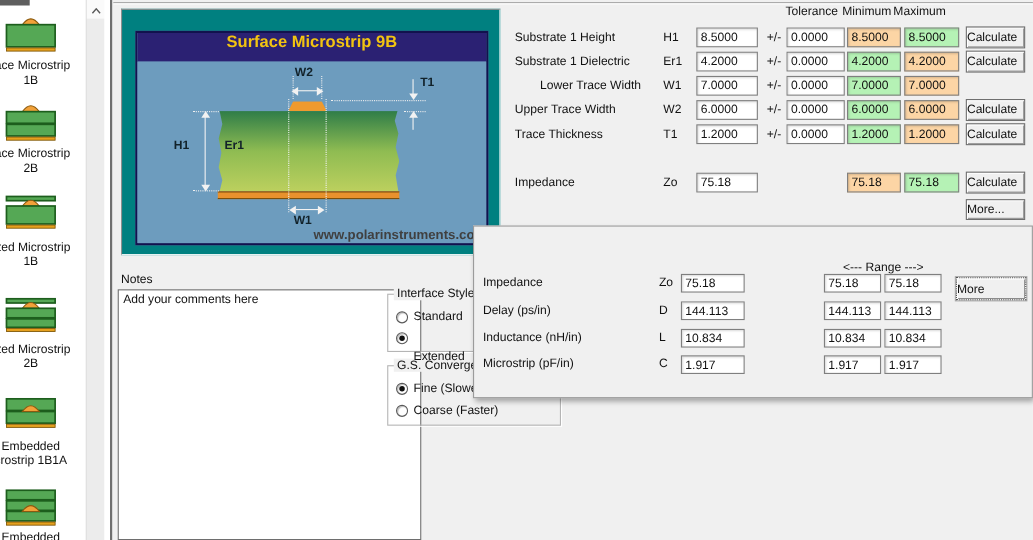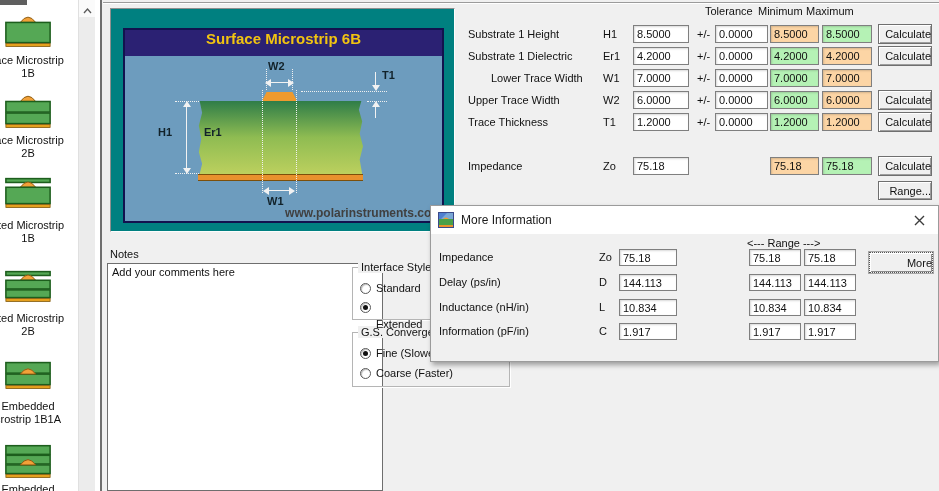--- a/index.html
+++ b/index.html
@@ -1,27 +1,27 @@
 <!DOCTYPE html>
 <html><head>
 <meta charset="utf-8">
 <style>
   html,body{margin:0;padding:0;background:#fff;}
   #root{position:relative;width:939px;height:491px;overflow:hidden;background:#fff;
         font-family:"Liberation Sans",sans-serif;}
   .abs{position:absolute;}
   .t11{position:absolute;font:11px "Liberation Sans",sans-serif;color:#111;white-space:nowrap;}
-  .hdr{position:absolute;font:11px "Liberation Sans",sans-serif;color:#111;}
+  .hdr{position:absolute;font:11px "Liberation Sans",sans-serif;color:#111;text-align:center;}
   .fld{position:absolute;box-sizing:border-box;height:18px;background:#fff;border:1px solid #7f7f7f;
        box-shadow:inset 1px 1px 2px rgba(0,0,0,.15);font:11px "Liberation Sans",sans-serif;color:#111;
        text-align:left;padding:2px 3px 0 3px;white-space:nowrap;overflow:hidden;}
   input.fld{padding:0 3px;outline:none;}
   .btn{position:absolute;box-sizing:border-box;background:#f0f0f0;border:1px solid #6f6f6f;
        box-shadow:inset 1px 1px 0 #ffffff,inset -1px -1px 0 #9e9e9e;
-       font:11px "Liberation Sans",sans-serif;color:#111;text-align:right;padding:0;cursor:default;}
+       font:11px "Liberation Sans",sans-serif;color:#111;text-align:left;padding:0;cursor:default;}
   .btnfocus{border:1px dotted #555;box-shadow:inset 1px 1px 0 #ffffff,inset -1px -1px 0 #8c8c8c,0 0 0 1px #a8a8a8;}
   .gbox{position:absolute;box-sizing:border-box;border:1px solid #b5b5b5;box-shadow:inset 1px 1px 0 #fff,1px 1px 0 #fff;}
   .gbox>span{position:absolute;top:-7px;left:5px;background:#f0f0f0;padding:0 3px;
        font:11px "Liberation Sans",sans-serif;color:#111;white-space:nowrap;}
   .radio{position:absolute;width:11px;height:11px;border-radius:50%;background:#fff;border:1px solid #595959;
        box-shadow:inset 1px 1px 1px #bdbdbd;box-sizing:border-box;}
   .radio.on::after{content:"";position:absolute;left:2px;top:2px;width:5px;height:5px;border-radius:50%;background:#101010;}
   .rlabel{position:absolute;font:11px "Liberation Sans",sans-serif;color:#111;white-space:nowrap;}
   
   .teal{position:absolute;left:110px;top:8px;width:345px;height:224px;background:#008080;
@@ -153,21 +153,21 @@
         </span>
       </div>
     </div>
     <div class="cornerfrag"></div>
   </div>
   <div class="sepwhite"></div>
   <div class="sepdark"></div>
 
   <div class="teal">
     <div class="dimg">
-      <div class="dtitle">Surface Microstrip 6B</div>
+      <div class="dtitle">Surface Microstrip 9B</div>
       <div class="dbody">
         <div class="substrate"></div>
         <div class="ground"></div>
         <div class="trace"></div>
 
         <div class="dotv" style="left:137px;top:34px;height:103px"></div>
         <div class="dotv" style="left:171px;top:34px;height:103px"></div>
         <div class="dotv" style="left:141px;top:13px;height:21px"></div>
         <div class="dotv" style="left:167px;top:13px;height:21px"></div>
         <div class="doth" style="left:176px;top:35px;width:86px"></div>
@@ -210,58 +210,39 @@
   <textarea class="notes" style="">Add your comments here</textarea>
 
   <div class="gbox" style="left:352px;top:267px;width:158px;height:53px">
     <span>Interface Style</span>
   </div>
   <div class="gbox" style="left:352px;top:332px;width:158px;height:55px">
     <span>G.S. Convergence</span>
   </div>
 
   <div class="dialog" id="dlg">
-    <div class="dtbar">
-      <span class="abs" style="left:7px;top:6px">
-        <svg width="16" height="16" viewBox="0 0 16 16">
-          <rect x="0.5" y="0.5" width="15" height="15" fill="#7aa7d6" stroke="#3a4a8a"></rect>
-          <path d="M1 1 L9 1 L1 9 Z" fill="#4f7fd0"></path>
-          <rect x="1" y="7" width="14" height="6" fill="#49a049"></rect>
-          <path d="M5 7 Q8 4 11 7 Z" fill="#f0a030"></path>
-          <rect x="1" y="13" width="14" height="2" fill="#e8912d"></rect>
-        </svg>
-      </span>
-      <span class="ttl">More Information</span>
-      <button class="xbtn">
-        <span>
-          <svg width="11" height="11" viewBox="0 0 11 11">
-              <path d="M1 1 L10 10 M10 1 L1 10" stroke="#3c3c3c" stroke-width="1.4" fill="none"></path>
-            </svg>
-        </span>
-      </button>
-    </div>
     <div class="hdr" style="left:316px;top:31px;width:112px">&lt;--- Range ---&gt;</div>
     <button class="btn btnfocus" style="left:438px;top:46px;width:64px;height:21px">More</button>
 
     <span class="t11" style="left:8px;top:45px">Impedance</span>
     <span class="t11" style="left:168px;top:45px">Zo</span>
     <div class="fld dfld" style="left:188px;top:43px;width:58px">75.18</div>
     <div class="fld dfld" style="left:318px;top:43px;width:52px">75.18</div>
     <div class="fld dfld" style="left:373px;top:43px;width:52px">75.18</div>
     <span class="t11" style="left:8px;top:70px">Delay (ps/in)</span>
     <span class="t11" style="left:168px;top:70px">D</span>
     <div class="fld dfld" style="left:188px;top:68px;width:58px">144.113</div>
     <div class="fld dfld" style="left:318px;top:68px;width:52px">144.113</div>
     <div class="fld dfld" style="left:373px;top:68px;width:52px">144.113</div>
     <span class="t11" style="left:8px;top:95px">Inductance (nH/in)</span>
     <span class="t11" style="left:168px;top:95px">L</span>
     <div class="fld dfld" style="left:188px;top:93px;width:58px">10.834</div>
     <div class="fld dfld" style="left:318px;top:93px;width:52px">10.834</div>
     <div class="fld dfld" style="left:373px;top:93px;width:52px">10.834</div>
-    <span class="t11" style="left:8px;top:119px">Information (pF/in)</span>
+    <span class="t11" style="left:8px;top:119px">Microstrip (pF/in)</span>
     <span class="t11" style="left:168px;top:119px">C</span>
     <div class="fld dfld" style="left:188px;top:117px;width:58px">1.917</div>
     <div class="fld dfld" style="left:318px;top:117px;width:52px">1.917</div>
     <div class="fld dfld" style="left:373px;top:117px;width:52px">1.917</div>
     </div>
 
     <span class="t11" style="left:468px;top:28px">Substrate 1 Height</span>
     <span class="t11" style="left:603px;top:28px">H1</span>
     <input class="fld" style="left: 633px; top: 25px; width: 56px;" value="8.5000">
     <span class="t11" style="left:697px;top:28px">+/-</span>
@@ -300,21 +281,21 @@
     <input class="fld" style="left: 715px; top: 113px; width: 53px;" value="0.0000">
     <div class="fld" style="left:770px;top:113px;width:49px;background:#b5f2b5">1.2000</div>
     <div class="fld" style="left:822px;top:113px;width:50px;background:#fcd5a5">1.2000</div>
     <button class="btn" style="left:878px;top:112px;width:54px;height:20px">Calculate</button>
   <span class="t11" style="left:468px;top:160px">Impedance</span>
   <span class="t11" style="left:603px;top:160px">Zo</span>
   <input class="fld" style="left: 633px; top: 157px; width: 56px;" value="75.18">
   <div class="fld" style="left:770px;top:157px;width:49px;background:#fcd5a5">75.18</div>
   <div class="fld" style="left:822px;top:157px;width:50px;background:#b5f2b5">75.18</div>
   <button class="btn" style="left:878px;top:156px;width:54px;height:20px">Calculate</button>
-  <button class="btn" style="left:878px;top:181px;width:54px;height:19px">Range...</button>
+  <button class="btn" style="left:878px;top:181px;width:54px;height:19px">More...</button>
       <span class="radio" style="left:360px;top:283px"></span>
       <span class="rlabel" style="left:376px;top:282px">Standard</span>
       <span class="radio on" style="left:360px;top:302px"></span>
       <span class="rlabel" style="left:376px;top:318px">Extended</span>
       <span class="radio on" style="left:360px;top:348px"></span>
       <span class="rlabel" style="left:376px;top:347px">Fine (Slower)</span>
       <span class="radio" style="left:360px;top:368px"></span>
       <span class="rlabel" style="left:376px;top:367px">Coarse (Faster)</span>
   </div>
 

